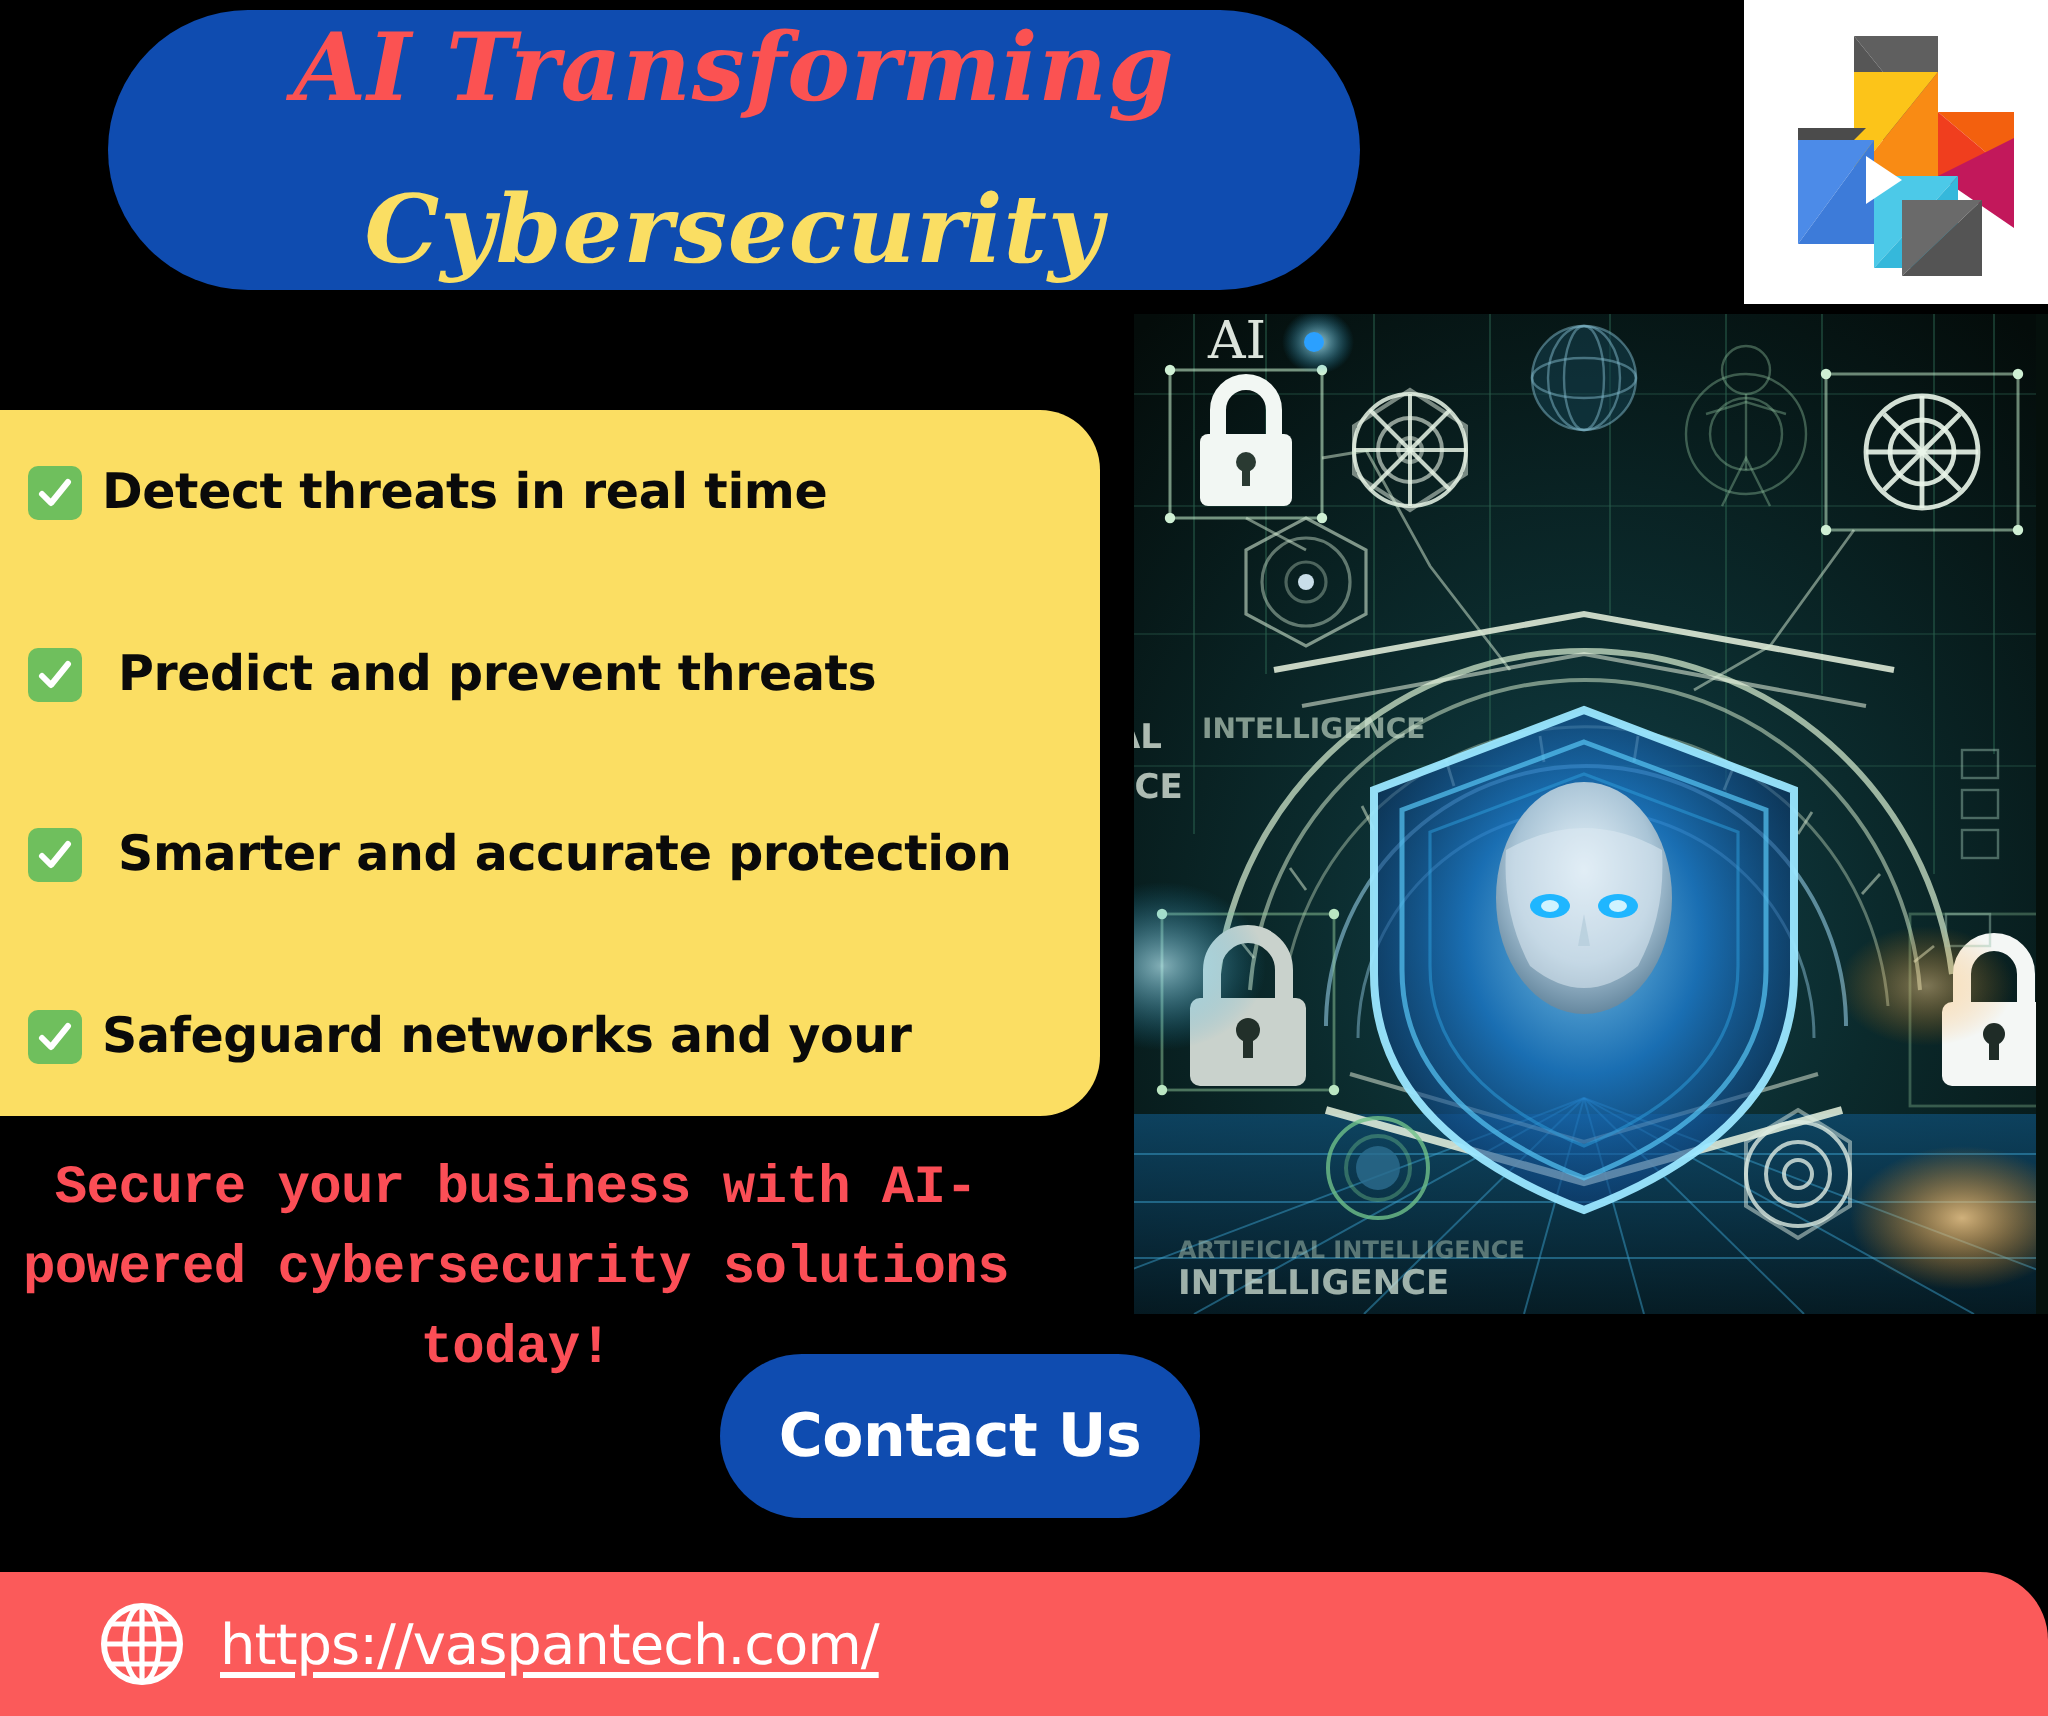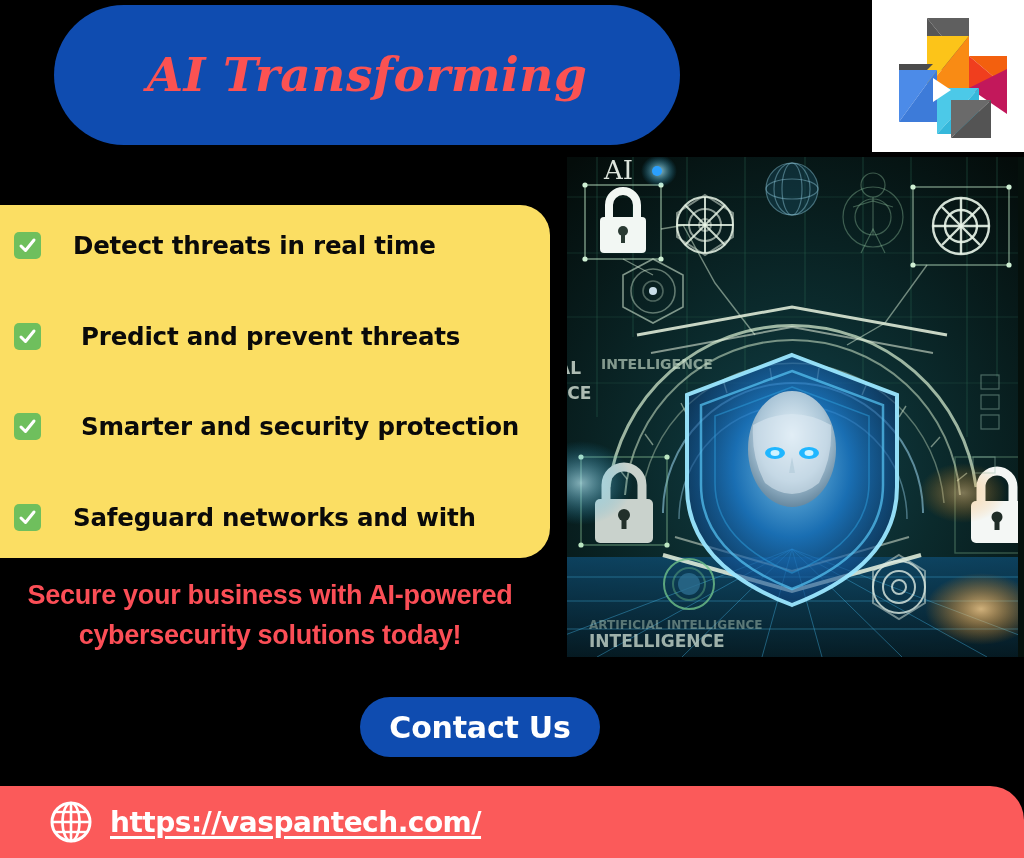--- a/index.html
+++ b/index.html
@@ -81,22 +81,22 @@
     background: #FBDE63;
     border-radius: 30px;
     box-sizing: border-box;
     padding: 26px 0 26px 44px;
     display: flex;
     flex-direction: column;
     justify-content: space-between;
   }
   .feature-row {
     display: flex;
-    align-items: center;
-    gap: 32px;
+    align-items: flex-end;
+    gap: 10px;
   }
   .check-box {
     flex: 0 0 auto;
     width: 27px;
     height: 27px;
     border-radius: 5px;
     background: #6FBF5D;
     display: flex;
     align-items: center;
     justify-content: center;
@@ -108,50 +108,49 @@
     font-size: 24.5px;
     color: #0A0A0A;
     letter-spacing: -0.2px;
     white-space: nowrap;
   }
   .indent-sm { padding-left: 8px; }
 
   
   #tagline {
     position: absolute;
-    left: 16px;
+    left: 4px;
     top: 576px;
     width: 508px;
     text-align: center;
-    font-family: Liberation Sans, sans-serif;
+    font-family: Liberation Mono, monospace;
     font-weight: bold;
     font-size: 27px;
     line-height: 1.48;
     color: #FB4E56;
     letter-spacing: -0.3px;
   }
 
   
   #contact-button {
     position: absolute;
     left: 360px;
     top: 677px;
     width: 240px;
-    height: 60px;
+    height: 82px;
     background: #0F4CB0;
     border: none;
     border-radius: 41px;
     color: #FFFFFF;
     font-family: "DejaVu Sans", sans-serif;
     font-weight: bold;
     font-size: 30px;
     letter-spacing: -0.2px;
     cursor: pointer;
     padding: 0;
-    margin-top: 20px;
   }
 
   
   #footer-bar {
     position: absolute;
     left: 0px;
     top: 786px;
     width: 1024px;
     height: 72px;
     background: #FB5A5A;
@@ -164,37 +163,38 @@
   .footer-item {
     display: flex;
     align-items: center;
     gap: 16px;
   }
   #footer-phone-item { margin-left: 46px; }
   .footer-icon { flex: 0 0 auto; }
   .footer-icon svg { display: block; }
   .footer-text {
     font-family: "DejaVu Sans", sans-serif;
-    font-weight: bold;
+    font-weight: normal;
     font-size: 28px;
     color: #FFFFFF;
     text-decoration: underline;
     text-decoration-thickness: 2.5px;
     text-underline-offset: 4px;
     white-space: nowrap;
     letter-spacing: -0.5px;
   }
 </style>
 </head>
 <body>
 
 <div id="poster">
 
   <div id="title-pill">
     <div class="title-line" id="title-line-1">AI Transforming</div>
+    <div class="title-line" id="title-line-2">Cybersecurity</div>
   </div>
 
   <div id="logo-box">
     <span>
       <svg width="118" height="124" viewBox="0 0 118 124">
 
         <polygon points="38,4 80,4 80,56" fill="#5F5F5F"></polygon>
         <polygon points="38,4 38,56 80,56" fill="#565656"></polygon>
 
         <polygon points="38,22 80,22 38,74" fill="#FCC419"></polygon>
@@ -480,30 +480,30 @@
       <span class="feature-text indent-sm">Predict and prevent threats</span>
     </div>
 
 
     <div class="feature-row">
       <span class="check-box">
         <svg width="19" height="19" viewBox="0 0 19 19">
           <polyline points="3,10 7.5,14.5 16,4" fill="none" stroke="#FFFFFF" stroke-width="3" stroke-linecap="round" stroke-linejoin="round"></polyline>
         </svg>
       </span>
-      <span class="feature-text indent-sm">Smarter and security protection</span>
+      <span class="feature-text indent-sm">Smarter and accurate protection</span>
     </div>
 
     <div class="feature-row">
       <span class="check-box">
         <svg width="19" height="19" viewBox="0 0 19 19">
           <polyline points="3,10 7.5,14.5 16,4" fill="none" stroke="#FFFFFF" stroke-width="3" stroke-linecap="round" stroke-linejoin="round"></polyline>
         </svg>
       </span>
-      <span class="feature-text">Safeguard networks and with</span>
+      <span class="feature-text">Safeguard networks and your</span>
     </div>
 
   </div>
 
   <div id="tagline">Secure your business with AI-powered cybersecurity solutions today!</div>
 
   <button id="contact-button">Contact Us</button>
 
   <div id="footer-bar">
 

